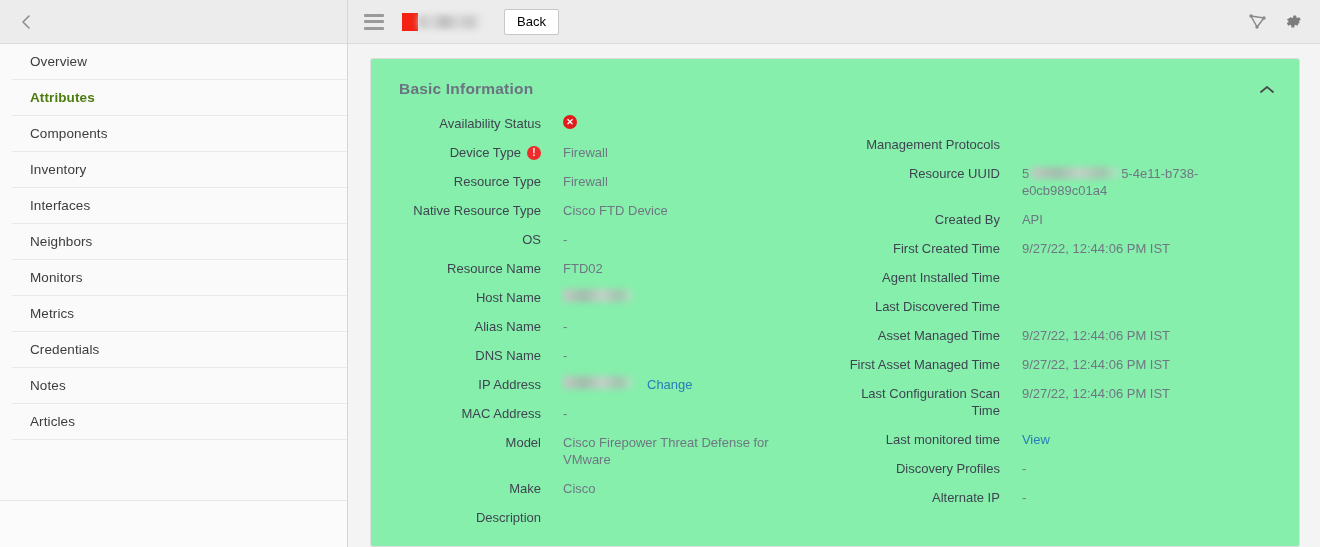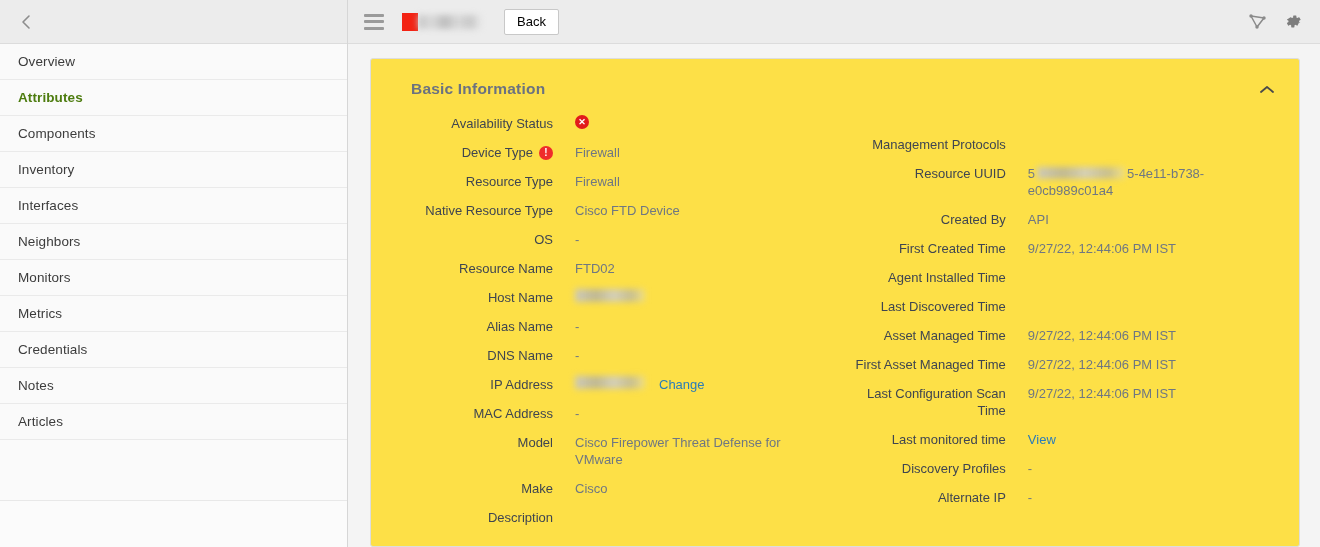--- a/index.html
+++ b/index.html
@@ -30,21 +30,21 @@
     padding-left: 16px;
     flex: 0 0 44px;
   }
   .back-chevron {
     width: 20px; height: 20px;
     display: flex; align-items: center; justify-content: center;
     cursor: pointer;
   }
   .back-chevron svg { display: block; }
 
-  .nav-list { list-style: none; background: #fafafa; }
+  .nav-list { list-style: none; background: #fafafa; margin-left: 12px; }
   .nav-item {
     height: 36px;
     display: flex;
     align-items: center;
     padding-left: 18px;
     font-size: 13.5px;
     color: #3c3c3c;
     border-bottom: 1px solid #eaeaea;
     cursor: pointer;
     letter-spacing: .1px;
@@ -120,25 +120,25 @@
     margin-left: 10px;
   }
 
   
   .content-area {
     flex: 1 1 auto;
     padding: 14px 20px 0 22px;
     overflow: hidden;
   }
   .card {
-    background: #fde047;
+    background: #86efac;
     border: 1px solid #dddddd;
     border-radius: 3px;
     height: 100%;
-    padding: 0 0 0 16px;
+    padding: 0 0 0 4px;
     position: relative;
   }
   .card-header {
     display: flex;
     align-items: center;
     padding: 20px 22px 0 24px;
   }
   .card-title {
     font-size: 15.5px;
     font-weight: bold;

